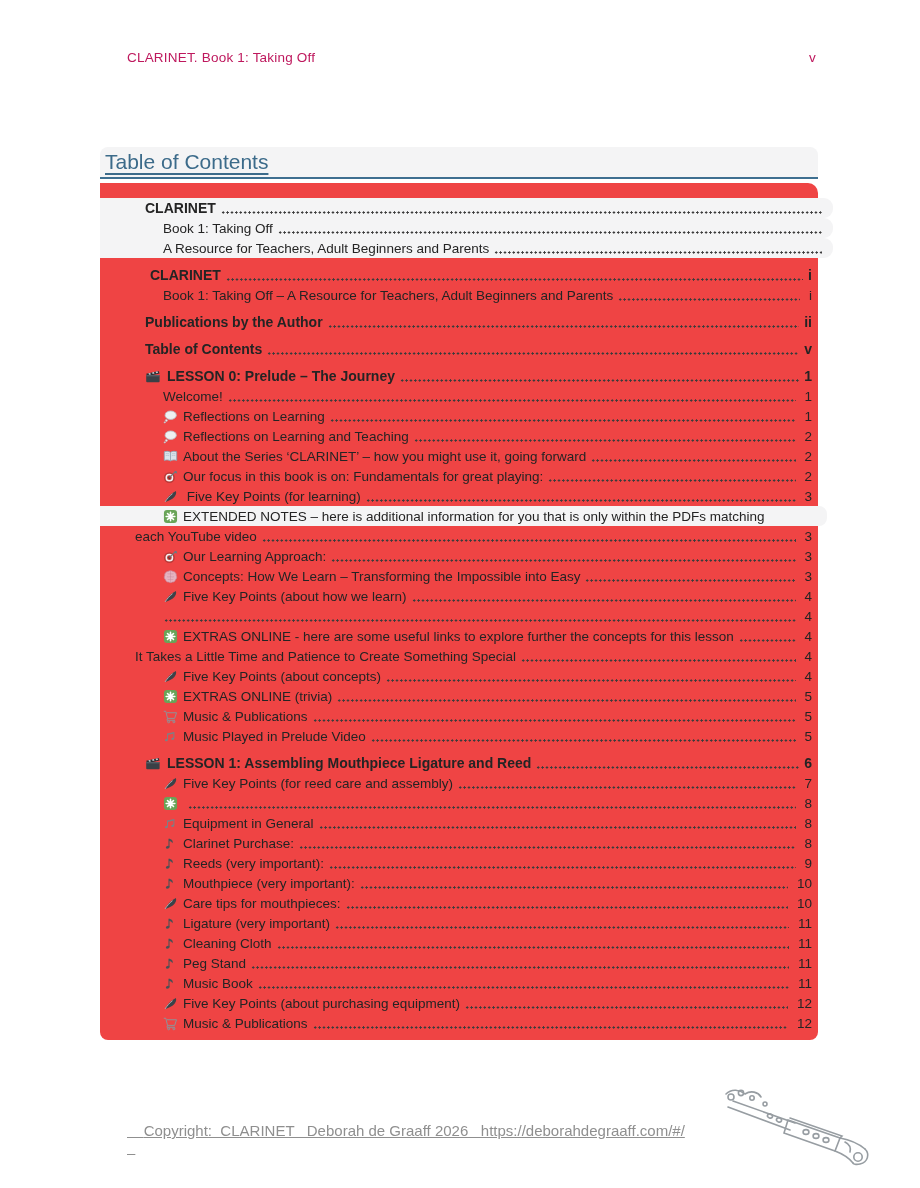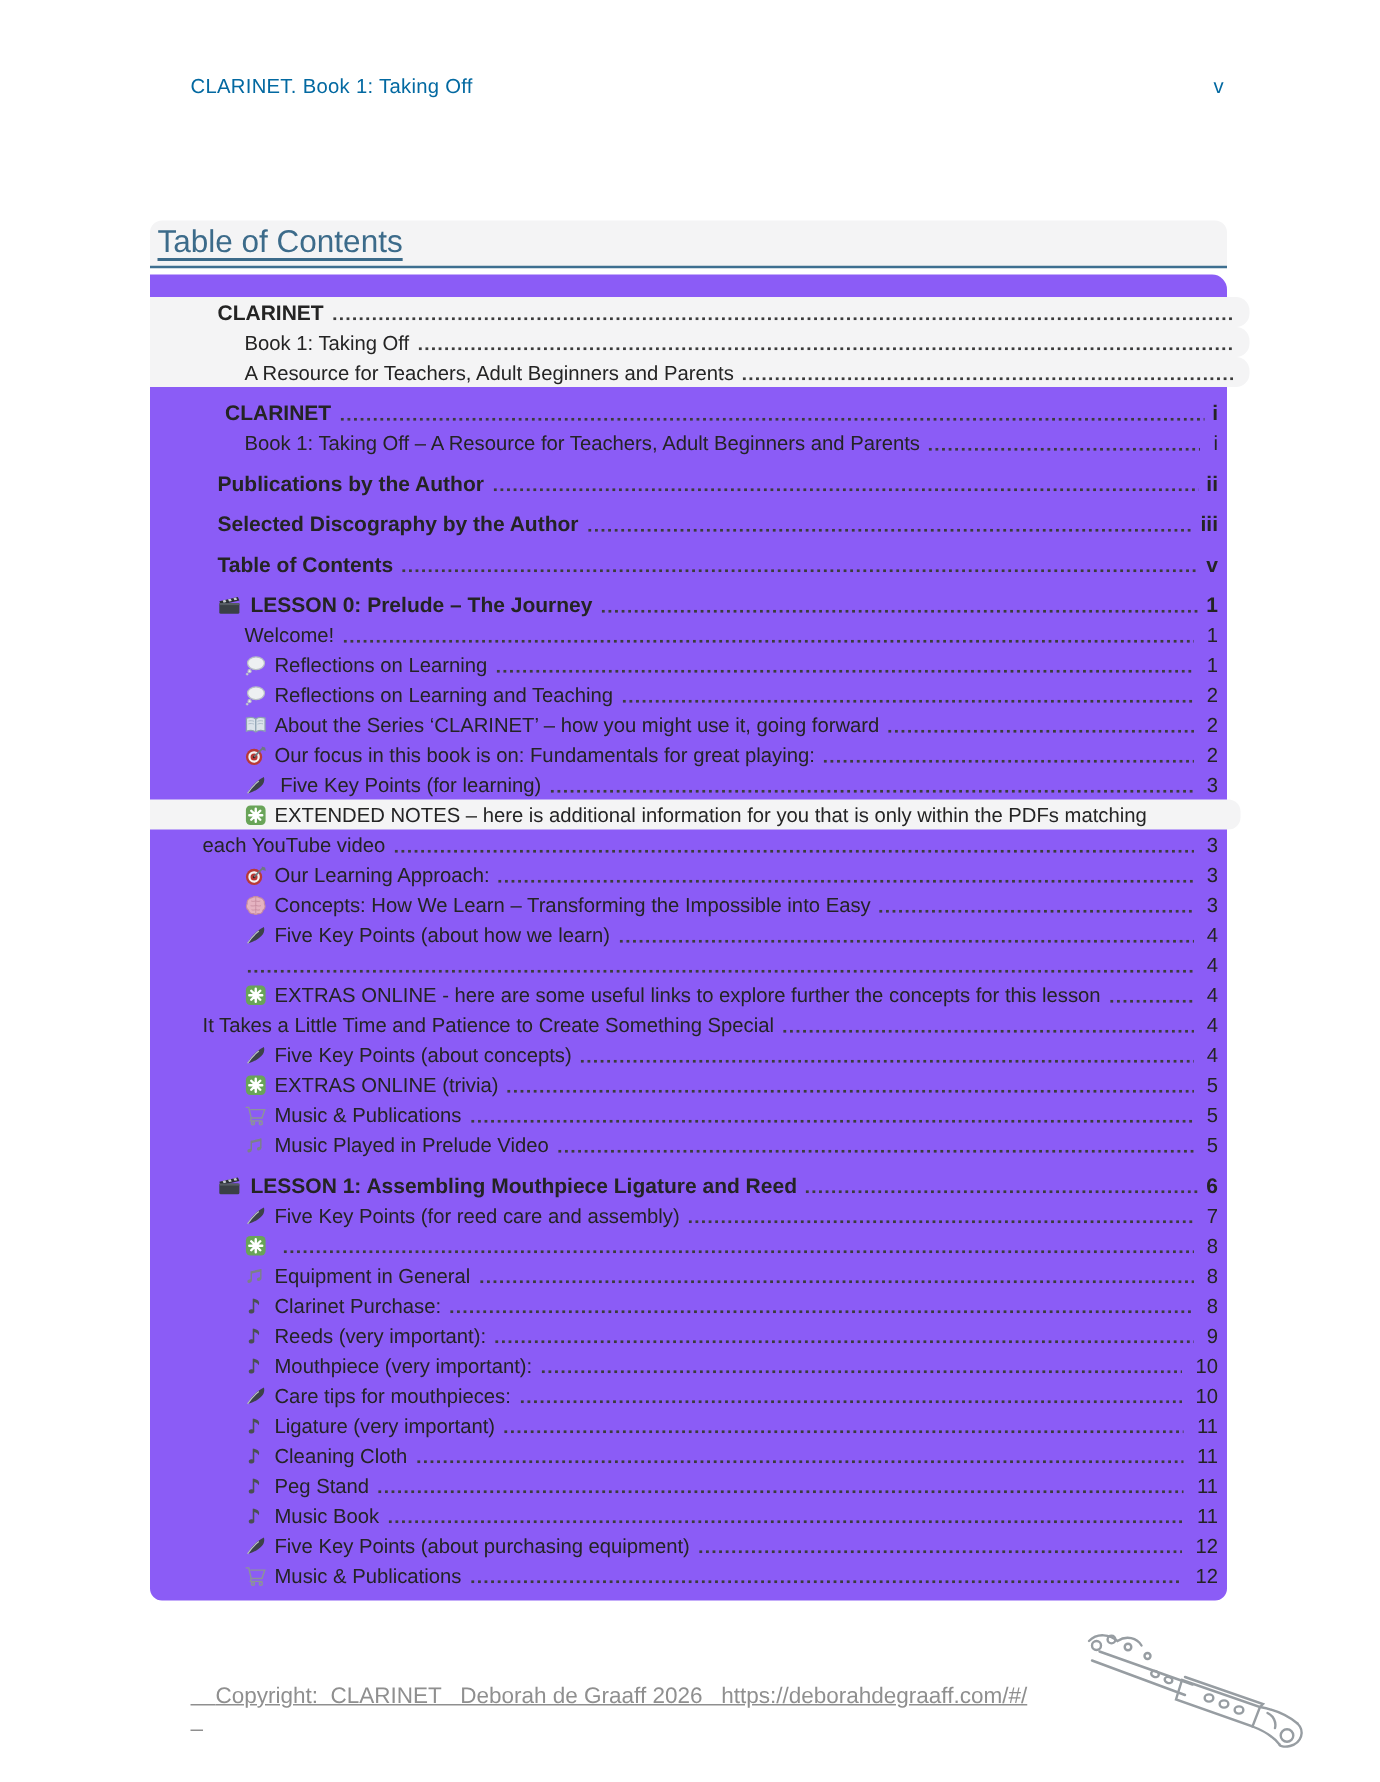--- a/index.html
+++ b/index.html
@@ -2,29 +2,29 @@
 <html><head>
 <meta charset="utf-8">
 <style>
   html,body{margin:0;padding:0;background:#ffffff;}
   .page{position:relative;width:920px;height:1188px;background:#ffffff;overflow:hidden;
         font-family:"Liberation Sans", sans-serif;color:#222;}
 
   
   .doc-header{position:absolute;left:127px;right:104px;top:50px;display:flex;
               justify-content:space-between;align-items:baseline;
-              color:#0369a1;font-size:13.5px;letter-spacing:.2px;}
+              color:#be185d;font-size:13.5px;letter-spacing:.2px;}
 
   
   .toc-wrap{position:absolute;left:100px;top:147px;width:718px;}
   .toc-titlebar{background:#f4f4f5;border-radius:8px 8px 0 0;
                 border-bottom:2.5px solid #3e6f90;padding:3px 8px 3px 5px;}
   .toc-title{font-size:21px;color:#3c6b8a;text-decoration:underline;
              text-decoration-thickness:1.5px;text-underline-offset:4px;}
-  .toc-body{margin-top:4px;background:#8b5cf6;border-radius:0 10px 8px 8px;
+  .toc-body{margin-top:4px;background:#ef4444;border-radius:0 10px 8px 8px;
             padding:8px 0 7px 0;}
 
   .row{display:flex;align-items:center;height:20px;padding-right:6px;
        font-size:13.5px;color:#242424;}
   .row.mt{margin-top:7px;}
   .s-h1{padding-left:45px;font-weight:700;font-size:14px;}
   .s-h1b{padding-left:50px;font-weight:700;font-size:14px;}
   .s-sub{padding-left:63px;}
   .s-icon{padding-left:63px;}
   .s-cont{padding-left:35px;}
@@ -84,25 +84,20 @@
         </div>
         <div class="row s-sub">
           <span class="lbl">Book 1: Taking Off – A Resource for Teachers, Adult Beginners and Parents</span>
           <span class="leader"></span>
           <span class="pg"> i</span>
         </div>
         <div class="row s-h1 mt">
           <span class="lbl">Publications by the Author</span>
           <span class="leader"></span>
           <span class="pg">ii</span>
-        </div>
-        <div class="row s-h1 mt">
-          <span class="lbl">Selected Discography by the Author</span>
-          <span class="leader"></span>
-          <span class="pg">iii</span>
         </div>
         <div class="row s-h1 mt">
           <span class="lbl">Table of Contents</span>
           <span class="leader"></span>
           <span class="pg">v</span>
         </div>
         <div class="row s-h1 mt">
           <span class="icon">
             <svg viewBox="0 0 16 16">
               <path d="M1.2 5.8 L13.6 3 L14.6 5.4 L2.2 8.2 Z" fill="#2b3034"></path>

